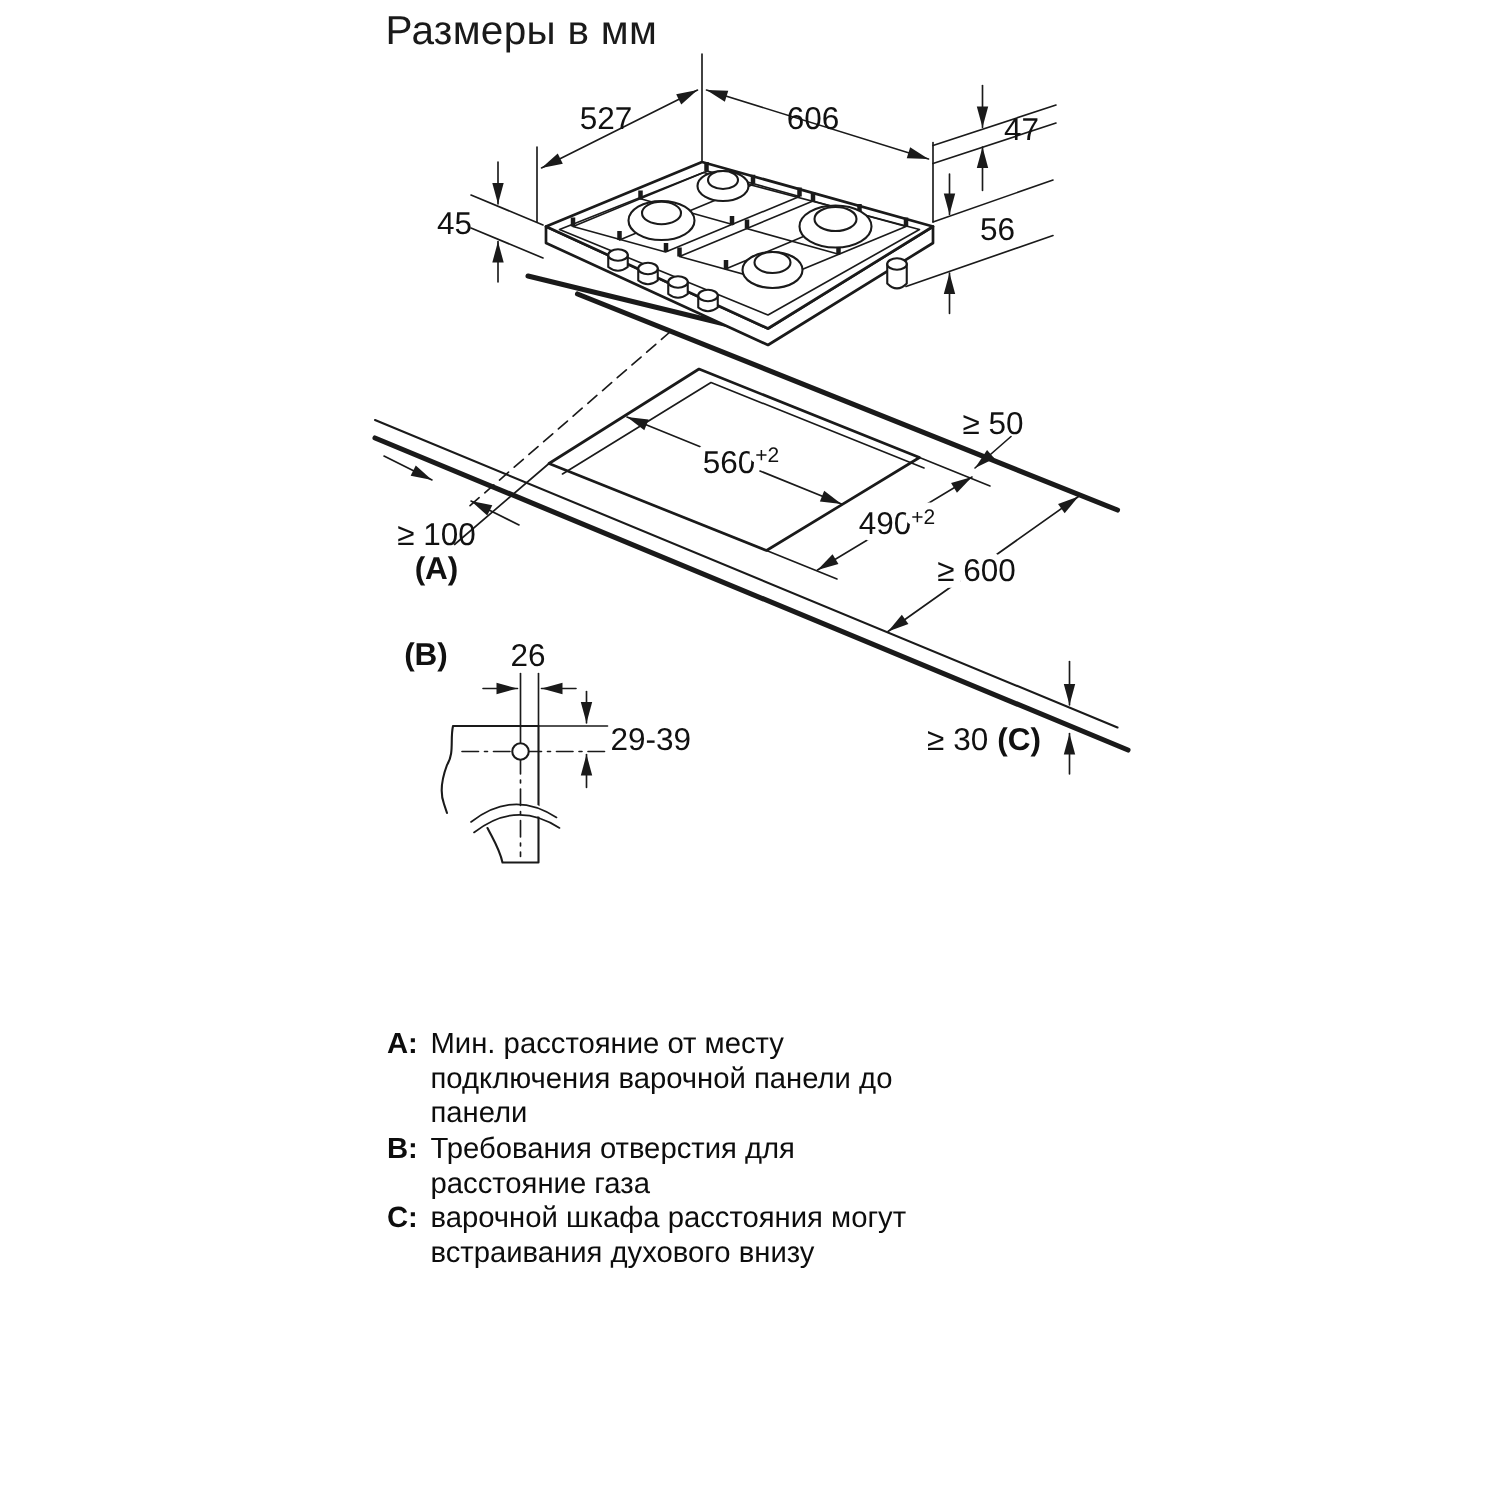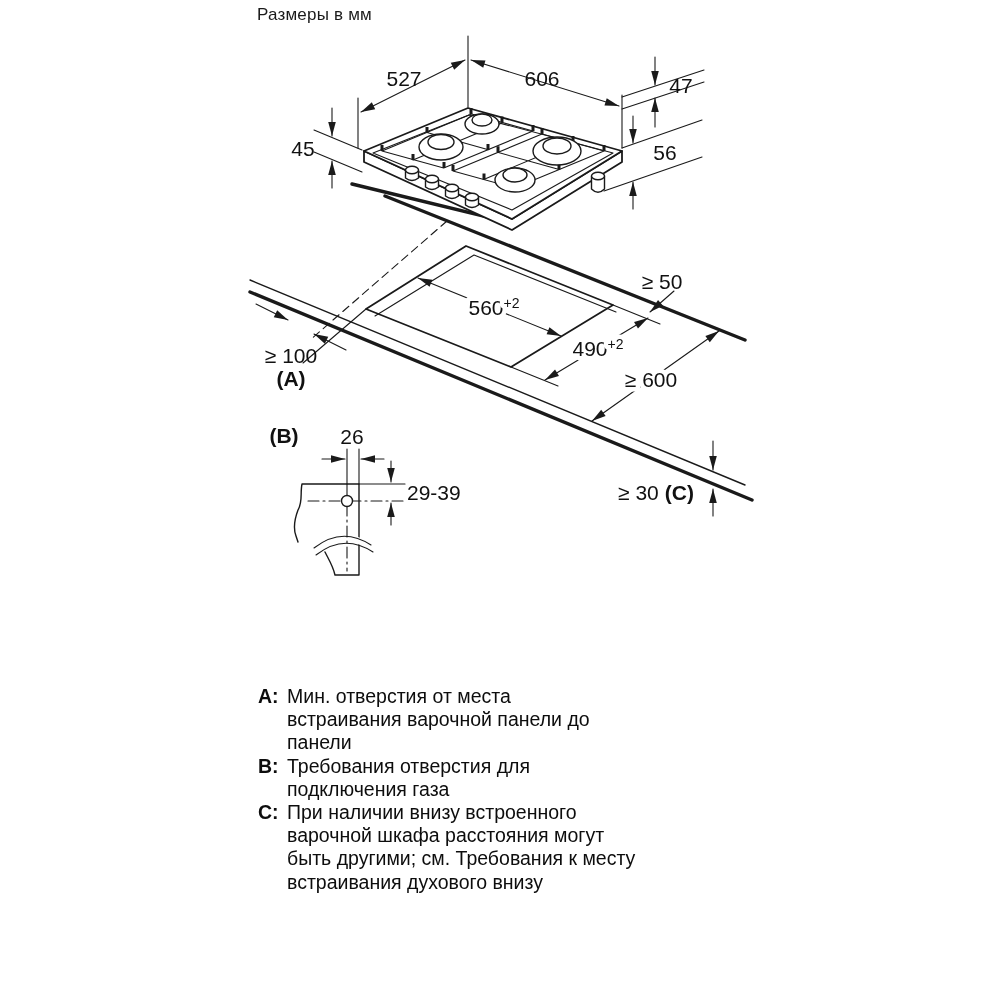--- a/index.html
+++ b/index.html
@@ -1,19 +1,19 @@
 <!DOCTYPE html>
 <html><head>
 <meta charset="utf-8">
 <style>
   html,body{margin:0;padding:0;background:#fff;}
   #stage{position:relative;width:1000px;height:1000px;background:#ffffff;overflow:hidden;
          font-family:"Liberation Sans", sans-serif;color:#111;}
   #drawing{position:absolute;left:0;top:0;}
-  .page-title{position:absolute;left:257px;top:5px;font-size:17px;letter-spacing:0.2px;color:#1a1a1a;}
+  .page-title{position:absolute;left:257px;top:5px;font-size:27px;letter-spacing:0.2px;color:#1a1a1a;}
   
   .ln{stroke:#1a1a1a;fill:none;stroke-width:1.4;stroke-linecap:round;stroke-linejoin:round;}
   .thick{stroke-width:3.4;}
   .med{stroke-width:1.8;}
   .fine{stroke-width:1.1;}
   .wfill{fill:#ffffff;}
   .dash{stroke-dasharray:8 5;}
   .dashdot{stroke-dasharray:11 4 2 4;stroke-width:1.1;}
   .prong{stroke-width:3;stroke-linecap:butt;}
   text{font-family:"Liberation Sans", sans-serif;fill:#111;font-size:21px;}
@@ -174,36 +174,34 @@
       <text class="mid b" x="284" y="443">(B)</text>
       <text class="mid" x="352" y="444">26</text>
       <text x="407" y="500">29-39</text>
     </g>
   </svg>
 
   <div class="legend">
     <div class="legend-item">
       <span class="legend-key">A:</span>
       <div class="legend-text">
-          <div>Мин. отверстия от места</div>
-          <div>встраивания варочной панели до</div>
+          <div>Мин. расстояние от месту</div>
+          <div>подключения варочной панели до</div>
           <div>панели</div>
         </div>
     </div>
     <div class="legend-item">
       <span class="legend-key">B:</span>
       <div class="legend-text">
           <div>Требования отверстия для</div>
-          <div>подключения газа</div>
+          <div>расстояние газа</div>
         </div>
     </div>
     <div class="legend-item">
       <span class="legend-key">C:</span>
       <div class="legend-text">
-          <div>При наличии внизу встроенного</div>
           <div>варочной шкафа расстояния могут</div>
-          <div>быть другими; см. Требования к месту</div>
           <div>встраивания духового внизу</div>
         </div>
     </div>
   </div>
 
 </div>
 
 </body></html>

